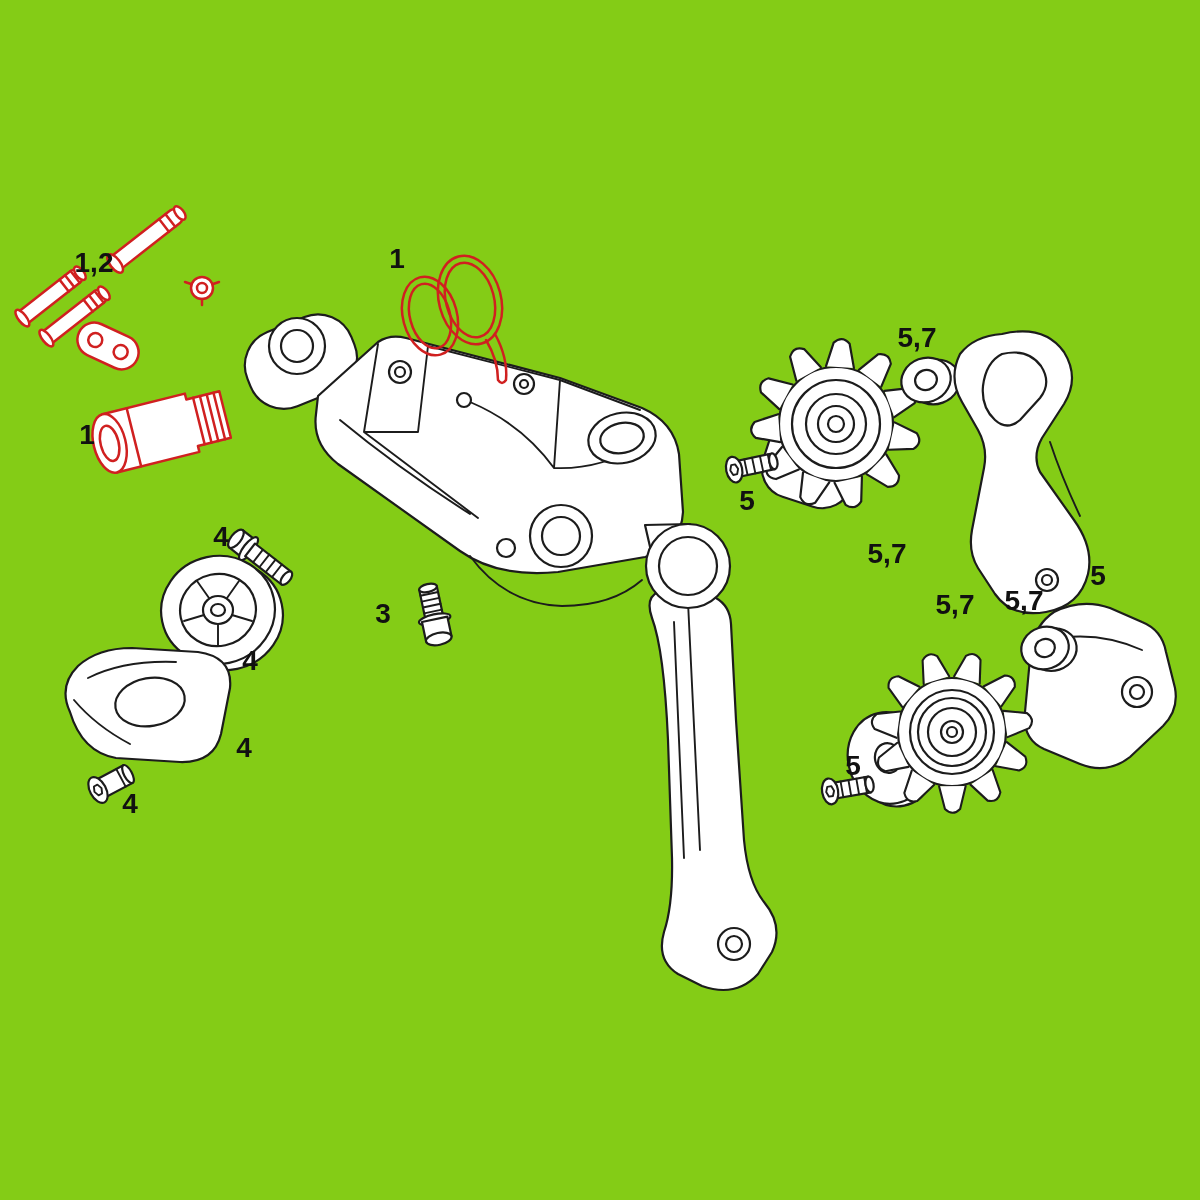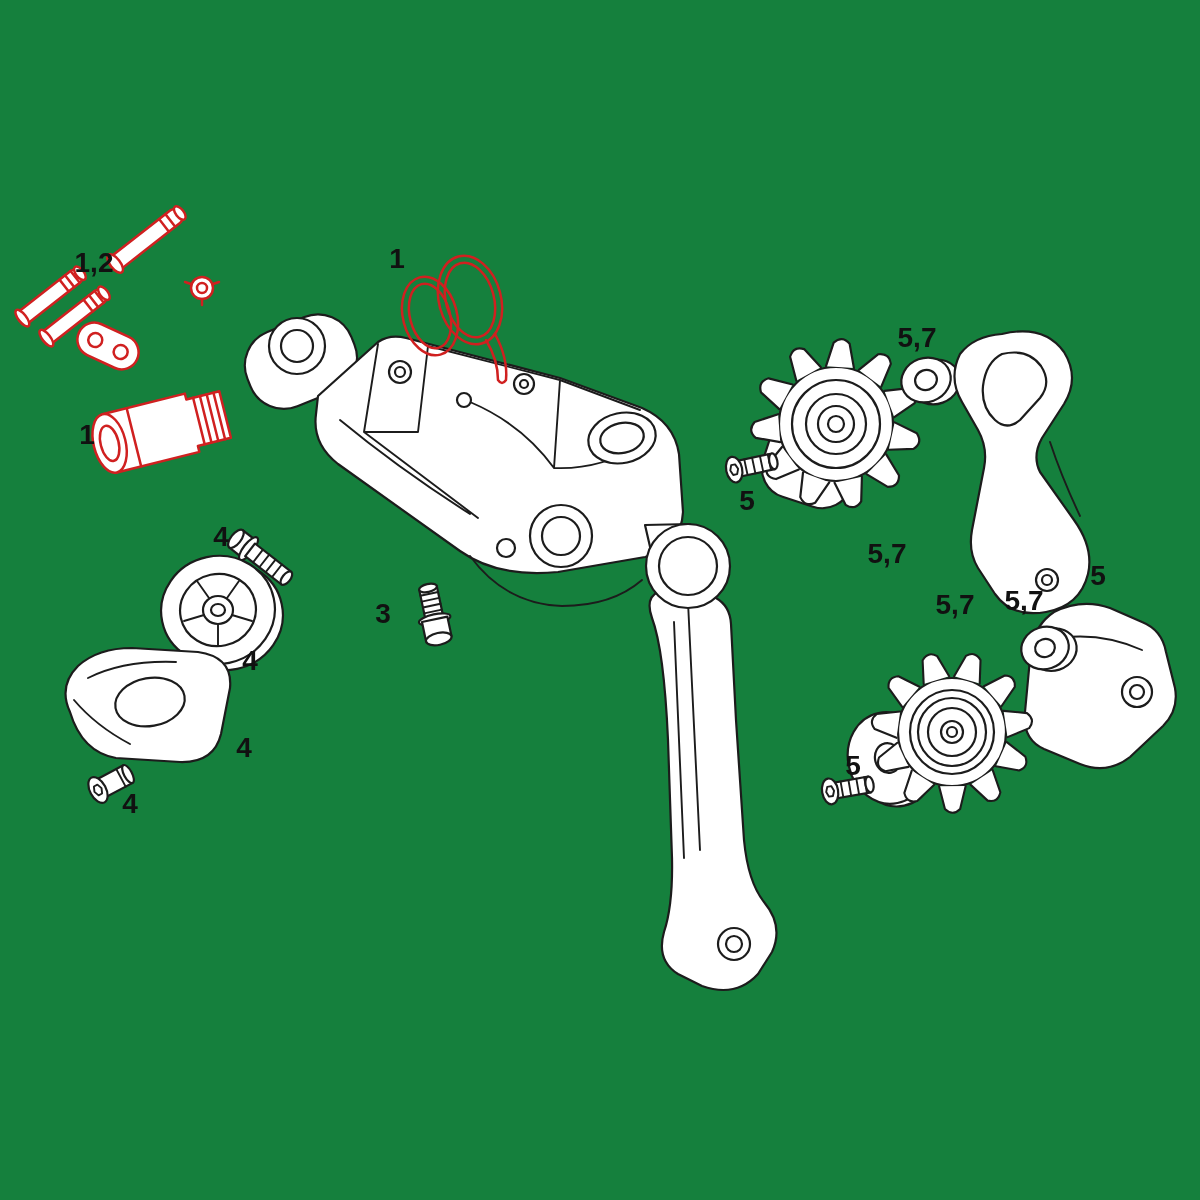--- a/index.html
+++ b/index.html
@@ -1,16 +1,16 @@
 <!DOCTYPE html>
 <html><head>
 <meta charset="utf-8">
 <style>
   html,body { margin:0; padding:0; background:#ffffff; }
-  #stage { position:relative; width:1200px; height:1200px; background:#15803d; overflow:hidden; }
+  #stage { position:relative; width:1200px; height:1200px; background:#84cc16; overflow:hidden; }
   svg { display:block; }
   
   .k  { stroke:#1c1c1c; fill:#ffffff; stroke-width:2.2; stroke-linejoin:round; stroke-linecap:round; }
   .kl { stroke:#1c1c1c; fill:none;    stroke-width:1.9; stroke-linejoin:round; stroke-linecap:round; }
   
   .r  { stroke:#d02020; fill:#ffffff; stroke-width:2.5; stroke-linejoin:round; stroke-linecap:round; }
   .rl { stroke:#d02020; fill:none;    stroke-width:2.5; stroke-linejoin:round; stroke-linecap:round; }
   .lbl { font-family:"Liberation Sans", sans-serif; font-size:28px; font-weight:700; fill:#111111; }
 </style>
 </head>

